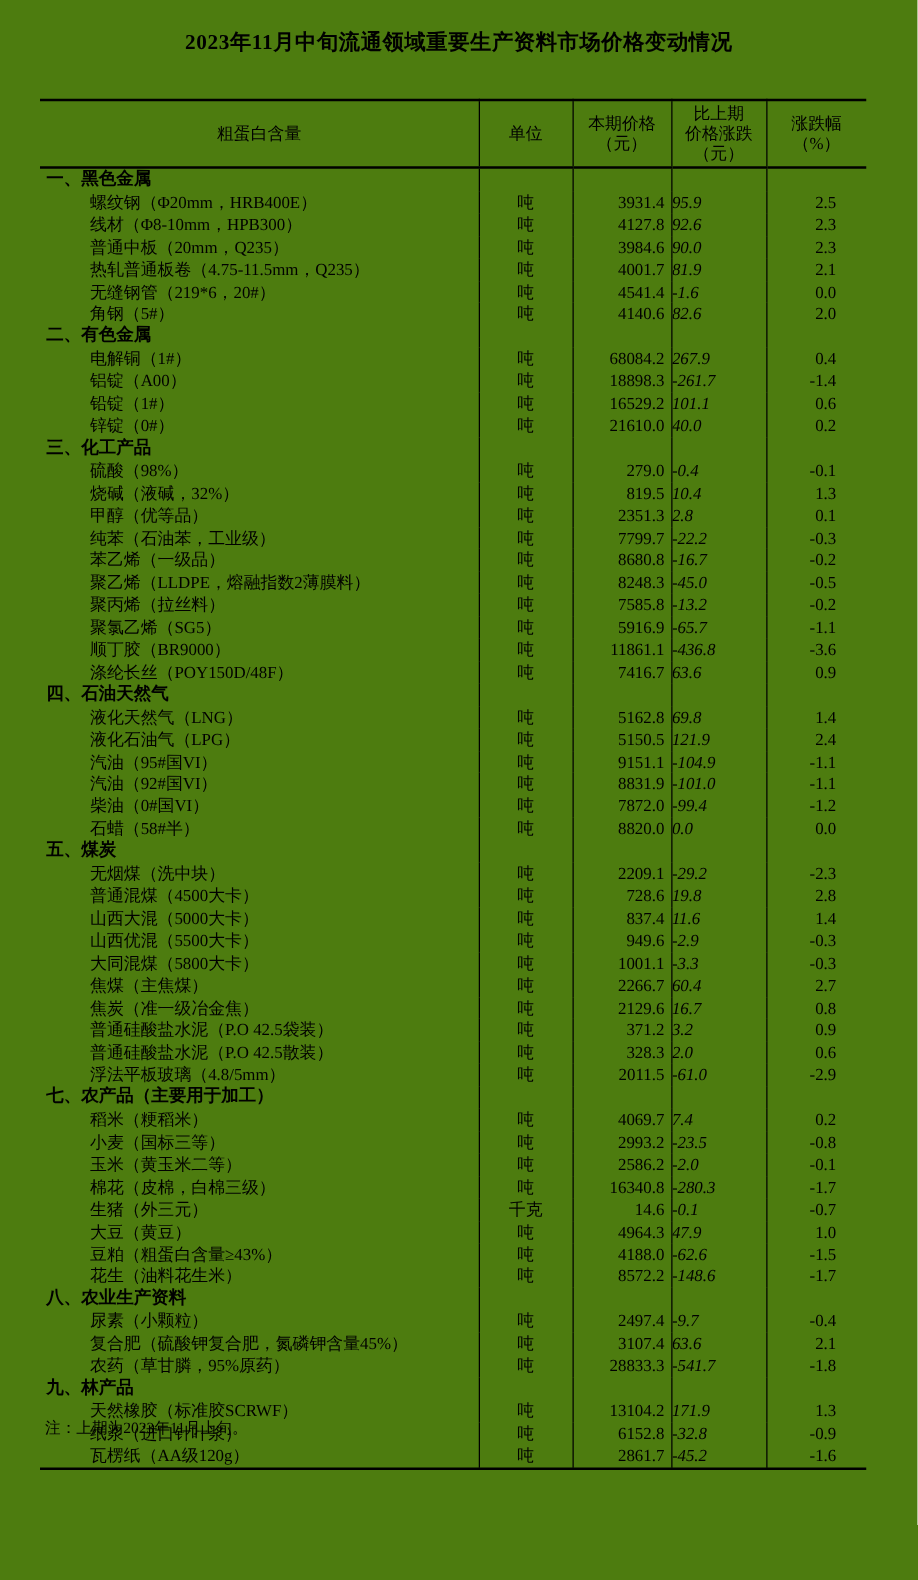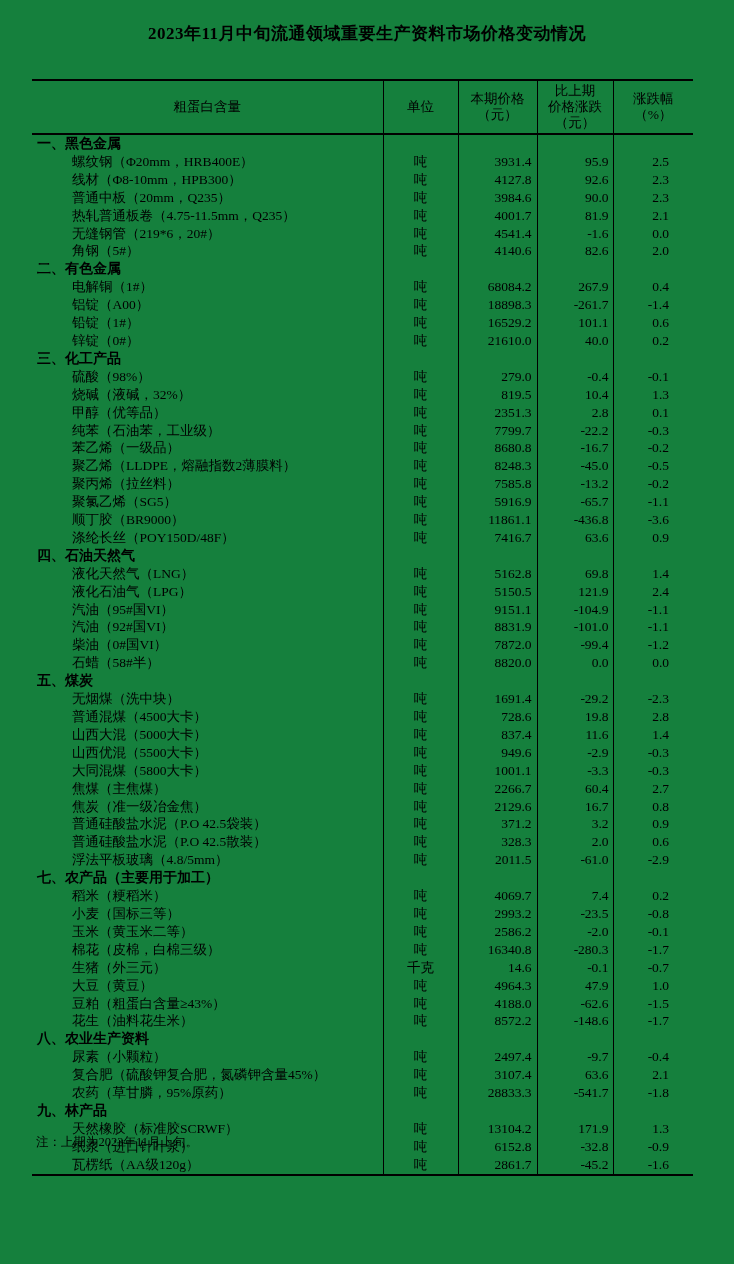--- a/index.html
+++ b/index.html
@@ -1,19 +1,19 @@
 <!DOCTYPE html>
 <html><head>
 <meta charset="utf-8">
 <style>
   html,body{margin:0;padding:0;background:#ffffff;}
   .page{
     position:relative;
     width:734px;height:1264px;
-    background:#15803d;
+    background:#4d7c0f;
     font-family:"Liberation Serif","DejaVu Serif",serif;
     color:#000;
     overflow:hidden;
   }
   .doc-title{
     position:absolute;
     top:22px;left:0;width:734px;
     text-align:center;
     font-size:17px;
     font-weight:bold;
@@ -50,21 +50,21 @@
     height:17.9px;
     line-height:17.9px;
     padding:0;
     white-space:nowrap;
     overflow:hidden;
   }
   td.name{padding-left:40px;text-align:left;}
   tr.category td.name{padding-left:5px;font-weight:bold;font-size:14px;margin-top:36px;}
   td.unit{text-align:center;}
   td.price{text-align:right;padding-right:5px;}
-  td.change{text-align:right;padding-right:4px;}
+  td.change{padding-right:4px;font-style:italic;}
   td.pct{text-align:right;padding-right:24px;}
   .footnote{
     position:absolute;
     top:1134px;left:36px;
     font-size:12.5px;
   }
 </style>
 </head>
 <body>
 
@@ -307,21 +307,21 @@
         <tr class="category">
           <td class="name">五、煤炭</td>
           <td class="unit vline"></td>
           <td class="price vline"></td>
           <td class="change vline"></td>
           <td class="pct vline"></td>
         </tr>
         <tr class="product">
           <td class="name">无烟煤（洗中块）</td>
           <td class="unit vline">吨</td>
-          <td class="price vline">1691.4</td>
+          <td class="price vline">2209.1</td>
           <td class="change vline">-29.2</td>
           <td class="pct vline">-2.3</td>
         </tr>
         <tr class="product">
           <td class="name">普通混煤（4500大卡）</td>
           <td class="unit vline">吨</td>
           <td class="price vline">728.6</td>
           <td class="change vline">19.8</td>
           <td class="pct vline">2.8</td>
         </tr>

